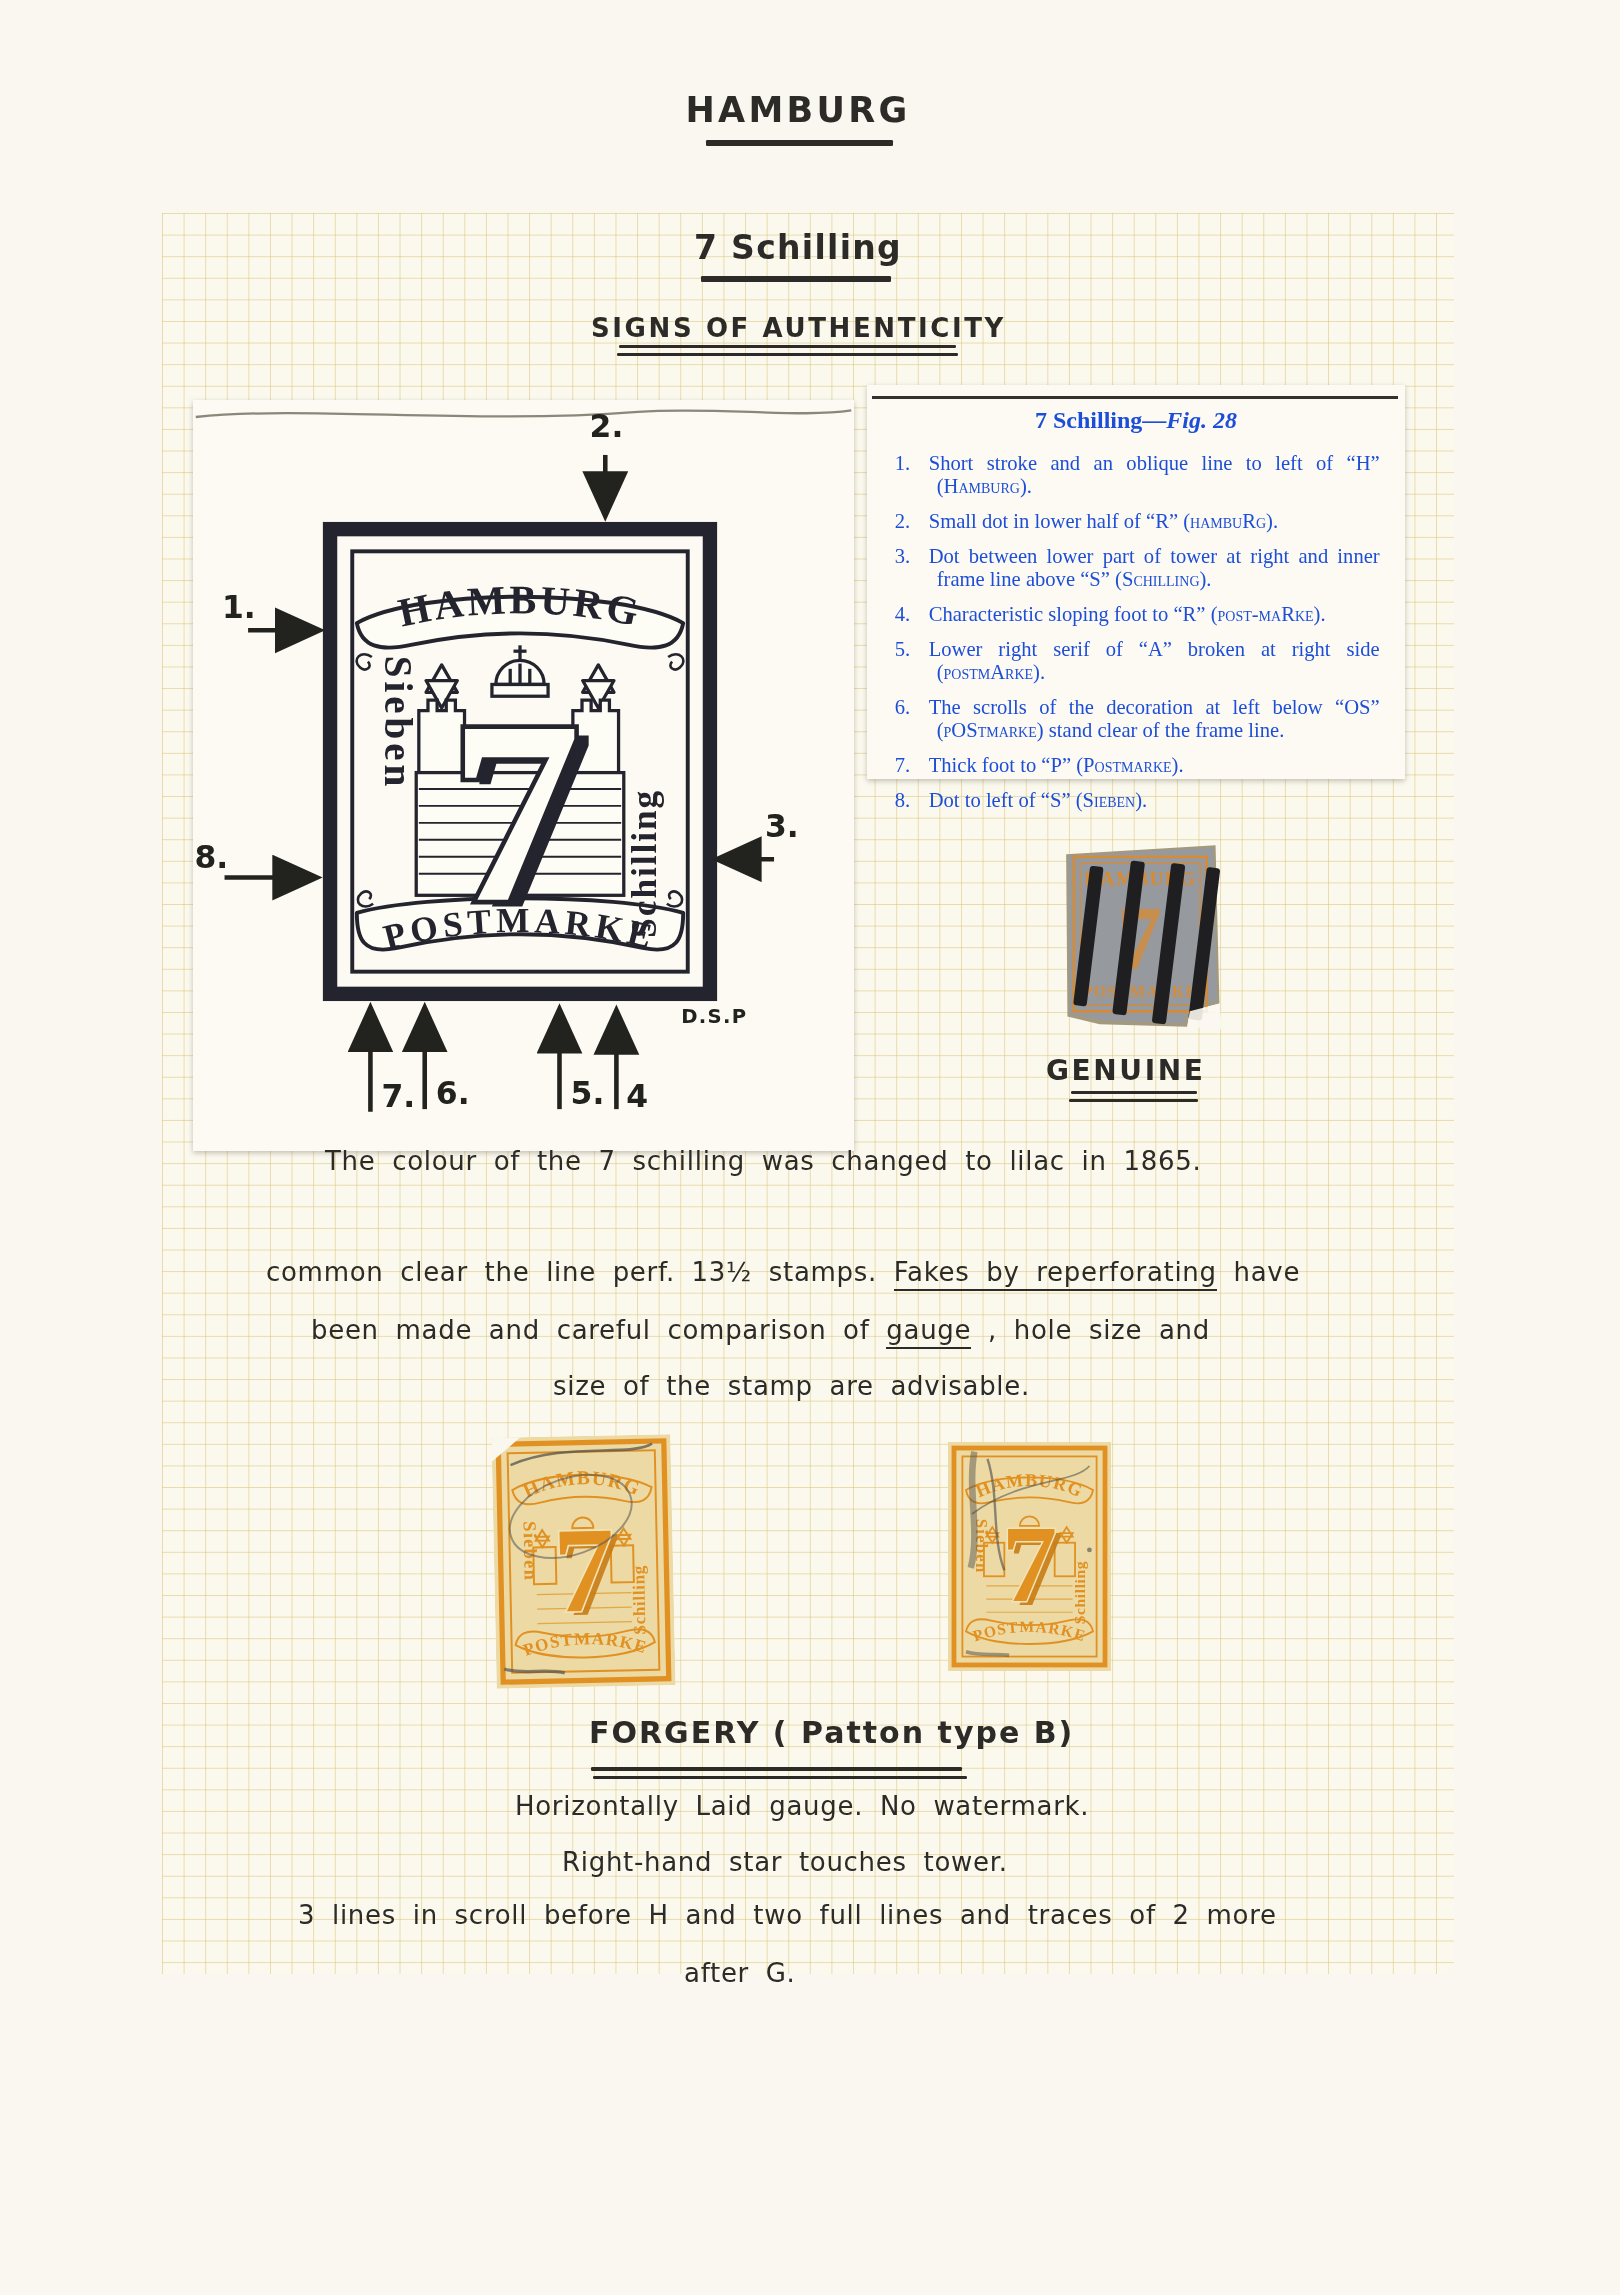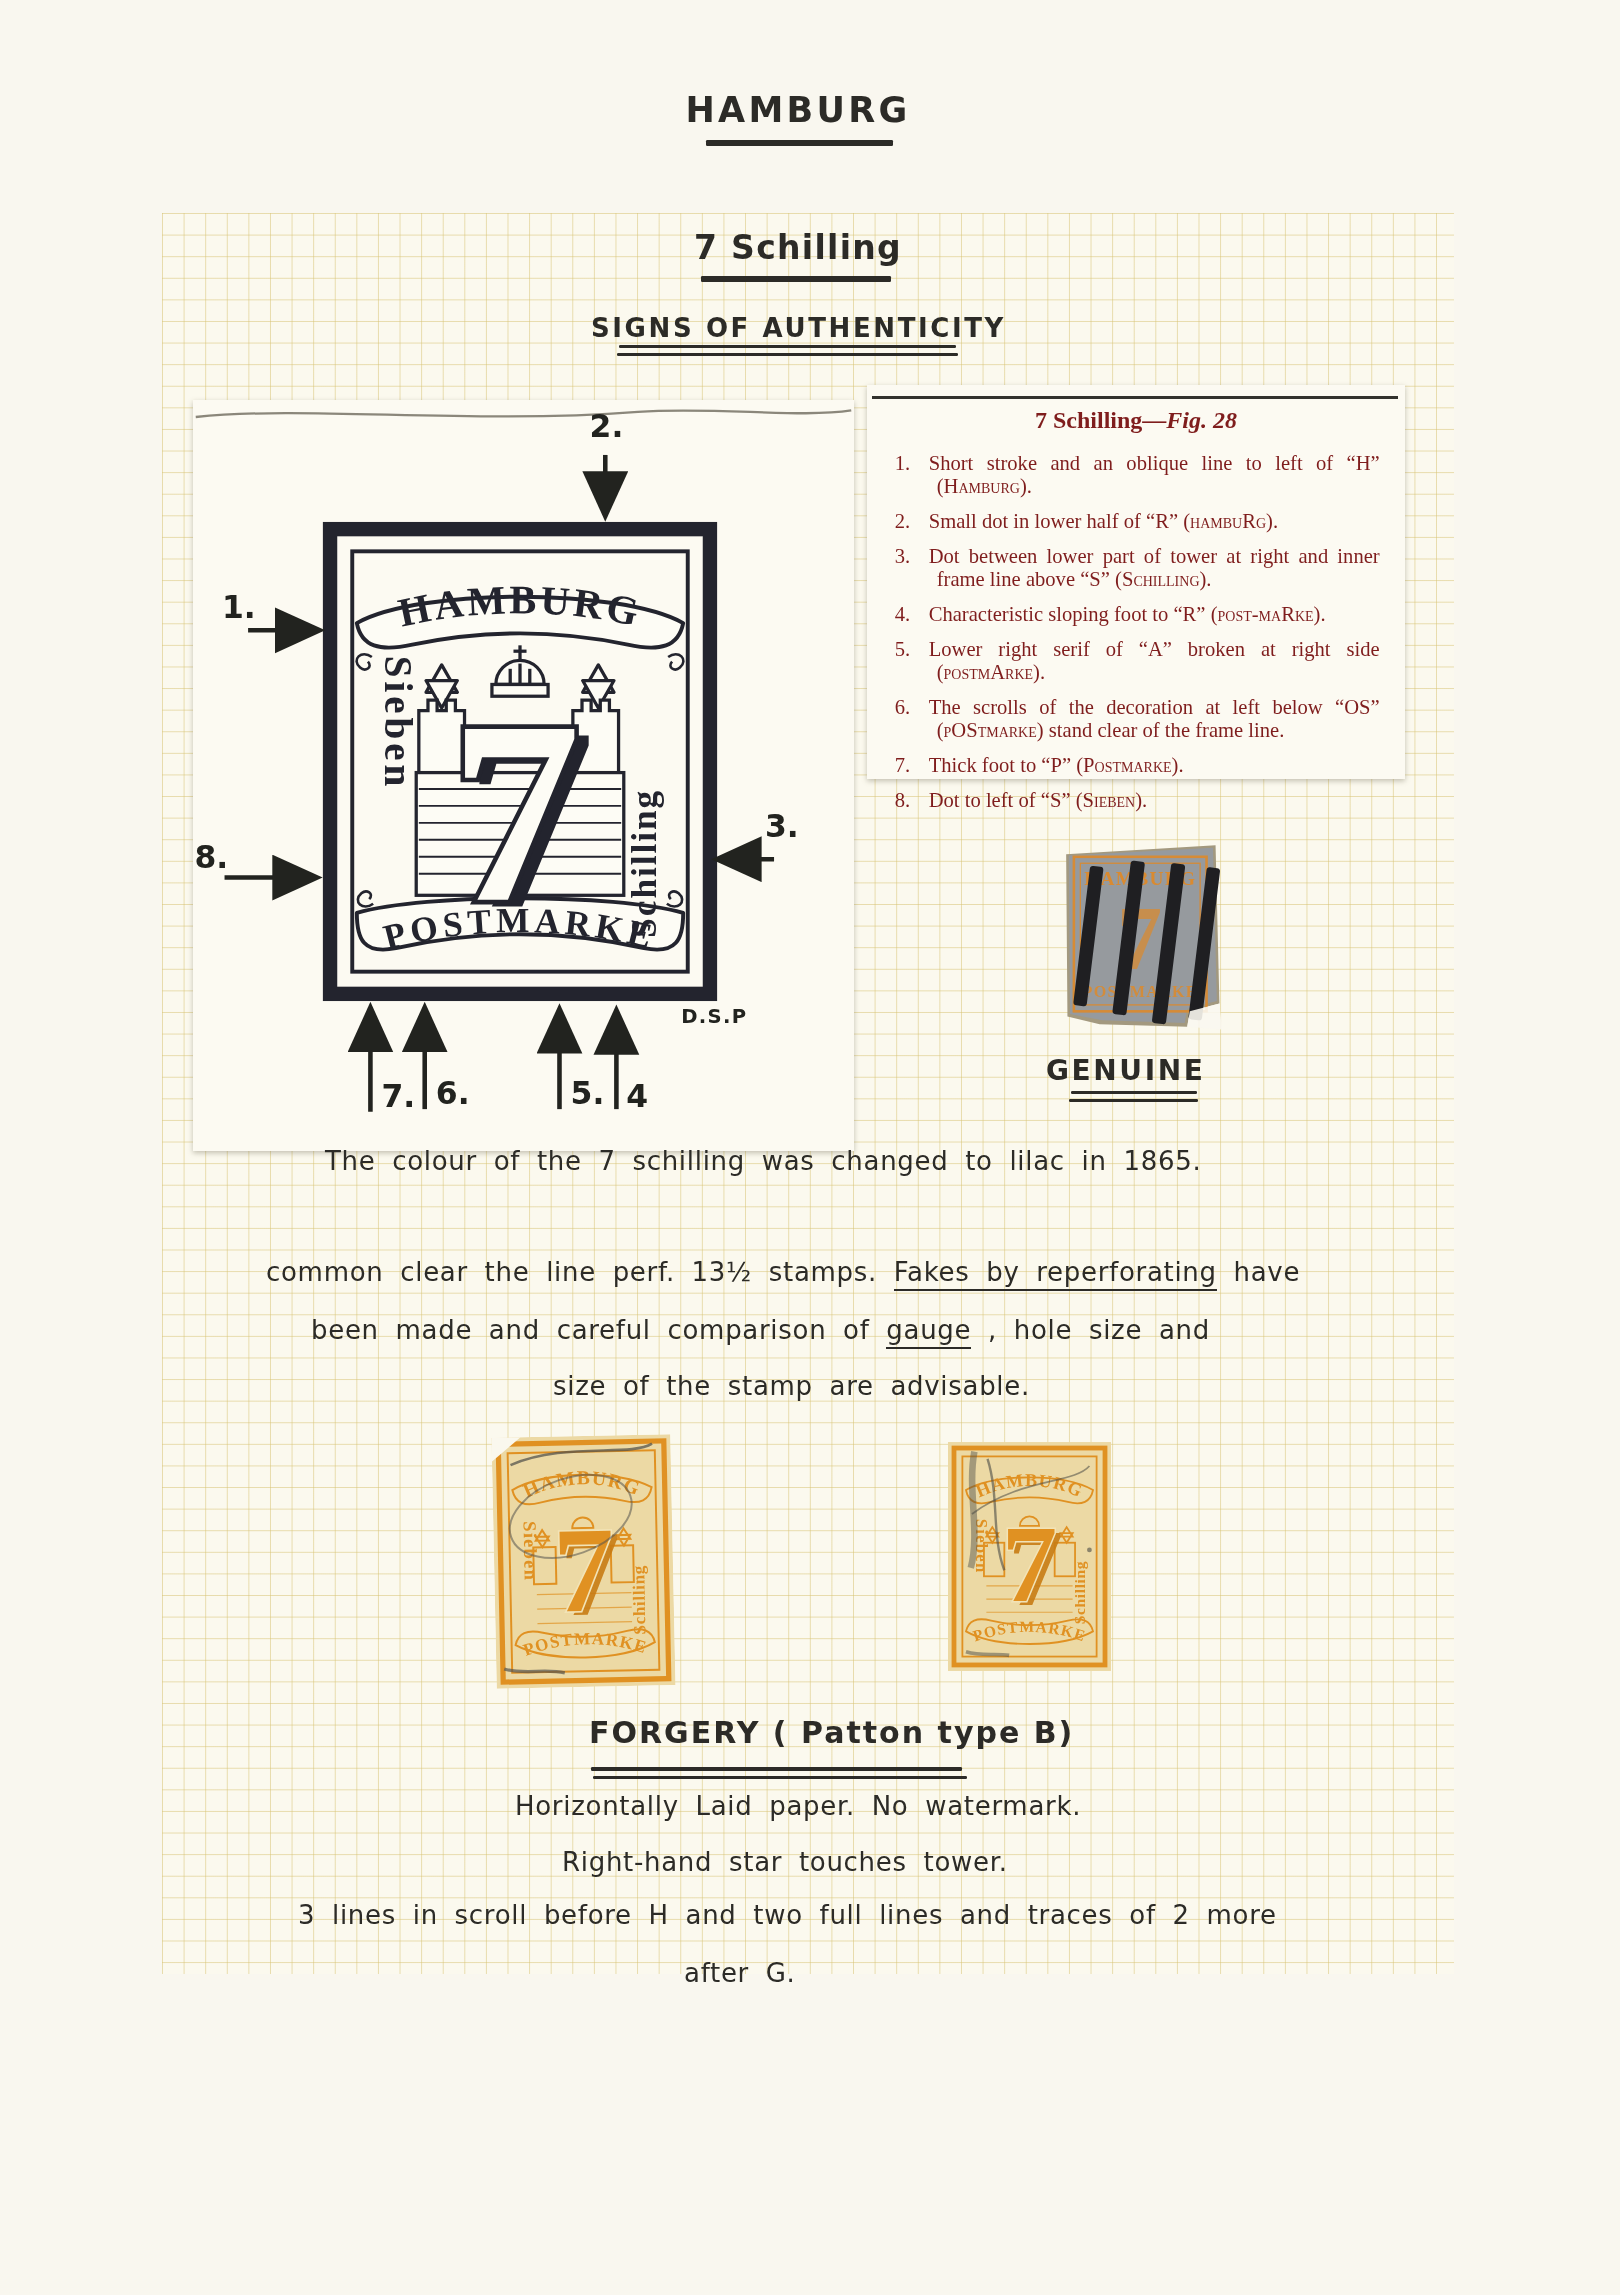--- a/index.html
+++ b/index.html
@@ -21,21 +21,21 @@
   .section-rule-1{left:619px;top:345px;width:337px;height:2.6px;}
   .section-rule-2{left:617px;top:353px;width:341px;height:2.6px;}
 
   .clip{position:absolute;background:#fcfaf2;box-shadow:0 2px 5.2px rgba(110,104,82,.4);}
   .figure-clip{left:193px;top:400px;width:661px;height:751px;}
   .text-clip{left:867px;top:385px;width:538px;height:394px;}
   .diagram{position:absolute;left:126px;top:120px;width:402px;height:483px;}
   .callouts{position:absolute;left:0;top:0;width:661px;height:751px;}
 
   .print-rule{position:absolute;left:5.2px;top:10.5px;width:526px;height:3.3px;background:#33322e;}
-  .print{font-family:"Liberation Serif",serif;color:#7f1d1d;}
+  .print{font-family:"Liberation Serif",serif;color:#1d4ed8;}
   .ref-heading{position:absolute;left:0;top:22px;width:538px;text-align:center;font-size:24px;font-weight:bold;}
   .ref-heading .fig{font-style:italic;font-weight:bold;}
   .ref-list{position:absolute;left:15.7px;top:55px;width:509px;margin:0;padding:0;list-style:none;
             font-size:20.6px;line-height:23px;text-align:justify;}
   .ref-list li{padding-left:42px;text-indent:-42px;margin:12px;}
   .ref-list .num{display:inline-block;width:34px;text-indent:0;}
   .seg-sc{font-variant:small-caps;}
   .seg-u{border-bottom:2.6px solid #2c2b27;padding-bottom:2px;}
 
   .genuine-stamp{position:absolute;left:1061px;top:842px;width:161px;height:188px;}
@@ -286,19 +286,19 @@
     </g>
   </svg>
 
   <div class="hw forgery-label">
     <span>FORGERY</span>
     <span>( Patton type B)</span>
   </div>
   <div class="rule forgery-rule-1"></div>
   <div class="rule forgery-rule-2"></div>
 
-  <div class="hw note-line fl1">Horizontally Laid paper.  No watermark.</div>
+  <div class="hw note-line fl1">Horizontally Laid gauge.  No watermark.</div>
   <div class="hw note-line fl2">Right-hand star touches tower.</div>
   <div class="hw note-line fl3">3 lines in scroll before H and two full lines and traces of 2 more</div>
   <div class="hw note-line fl4">after G.</div>
 
 </div>
 
 
 </body></html>

